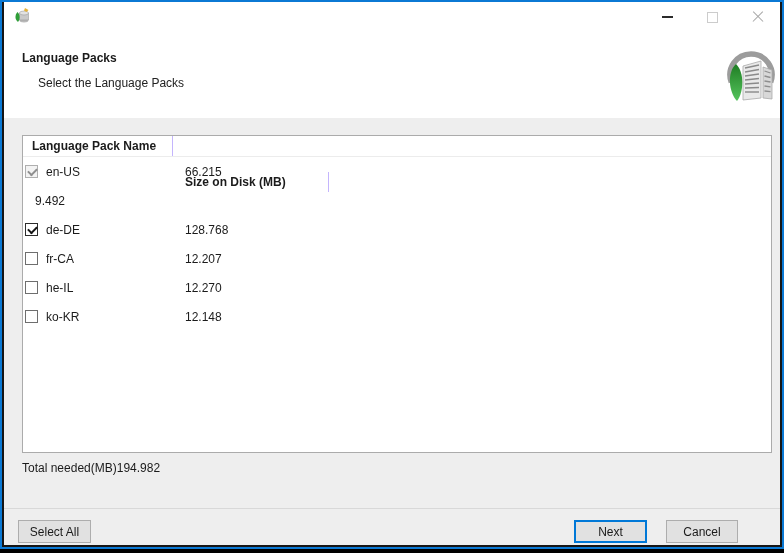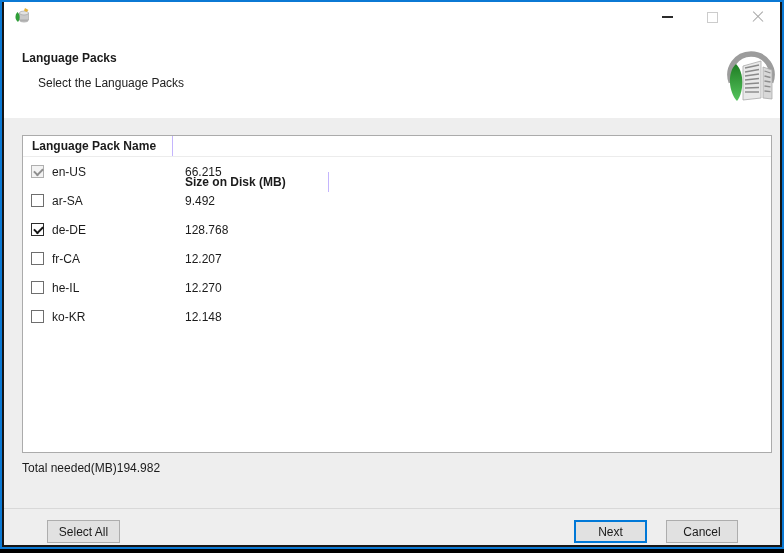--- a/index.html
+++ b/index.html
@@ -66,21 +66,21 @@
     box-sizing:border-box;height:20px;display:flex;align-items:center;
     font-size:12px;font-weight:700;color:#1b1b1b;
     border-right:1px solid #c4b5fd;
   }
   .th.c1{width:150px;padding-left:9px;}
   .th.c2{width:156px;padding-left:12px;margin-top:36px;}
   .row{
     display:flex;align-items:center;height:29px;position:relative;
   }
   .cell-name{
-    width:150px;box-sizing:border-box;padding-left:8px;
+    width:150px;box-sizing:border-box;padding-left:2px;
     display:flex;align-items:center;
   }
   .cell-size{
     box-sizing:border-box;padding-left:12px;
     font-size:12px;color:#1b1b1b;
   }
   .row-label{margin-left:8px;font-size:12px;color:#1b1b1b;}
   .cb{
     width:13px;height:13px;box-sizing:border-box;position:relative;
     background:#ffffff;border:1px solid #6e6e6e;flex:0 0 13px;
@@ -106,21 +106,21 @@
   .divider{position:absolute;left:0;right:0;top:506px;height:1px;background:#d8d8d8;}
 
   .btn{
     position:absolute;top:518px;height:23px;
     box-sizing:border-box;
     background:#e1e1e1;border:1px solid #adadad;
     font-size:12px;color:#1a1a1a;
     display:flex;align-items:center;justify-content:center;
     font-family:"Liberation Sans","DejaVu Sans",sans-serif;
   }
-  .btn-select-all{left:45px;width:73px;text-align:right;}
+  .btn-select-all{left:16px;width:73px;text-align:right;}
   .btn-deselect-all{left:119px;width:91px;}
   .btn-back{left:503px;width:73px;margin-top:36px;}
   .btn-next{left:572px;width:73px;border:2px solid #0078d7;}
   .btn-cancel{left:664px;width:72px;}
 </style>
 </head>
 <body>
 
 <div class="window">
 
@@ -188,24 +188,20 @@
 
     <div class="row">
       <div class="cell-name">
         <div class="cb cb-checked-disabled"></div>
         <span class="row-label">en-US</span>
       </div>
       <div class="cell-size">66.215</div>
     </div>
 
     <div class="row">
-      <div class="cell-name">
-        <div class="cb cb-unchecked"></div>
-        <span class="row-label">ar-SA</span>
-      </div>
       <div class="cell-size">9.492</div>
     </div>
 
     <div class="row">
       <div class="cell-name">
         <div class="cb cb-checked"></div>
         <span class="row-label">de-DE</span>
       </div>
       <div class="cell-size">128.768</div>
     </div>

